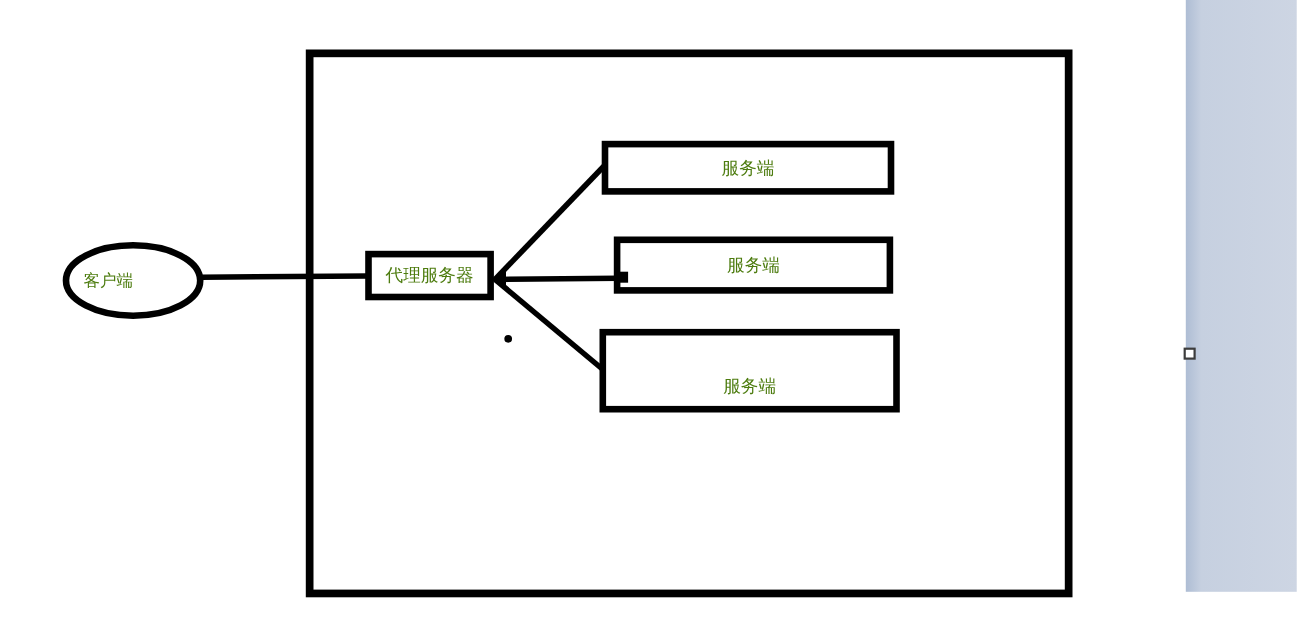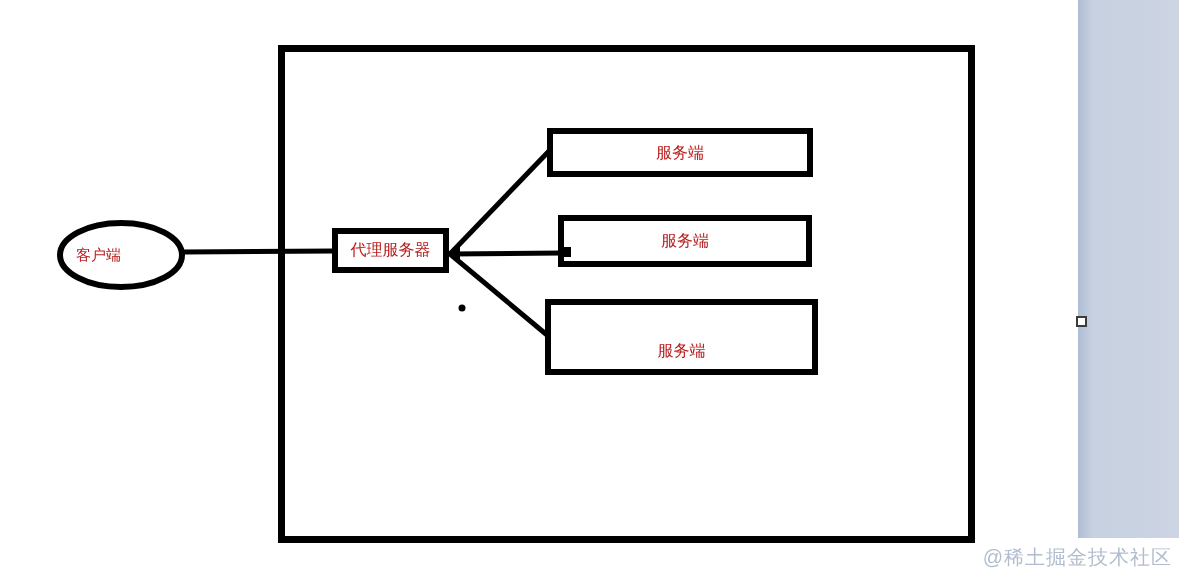--- a/index.html
+++ b/index.html
@@ -25,21 +25,21 @@
   }
   .diagram-svg {
     position: absolute;
     left: 0;
     top: 0;
     width: 1179px;
     height: 576px;
   }
   .label {
     position: absolute;
-    color: #b91c1c;
+    color: #4d7c0f;
     white-space: nowrap;
   }
   .label-center {
     display: flex;
     align-items: center;
     justify-content: center;
     text-align: center;
   }
   .client-label {
     left: 76px;
@@ -121,15 +121,14 @@
   <div class="label client-label">客户端</div>
 
   <div class="label label-center proxy-label">代理服务器</div>
 
   <div class="label label-center server1-label">服务端</div>
 
   <div class="label label-center server2-label">服务端</div>
 
   <div class="label label-center server3-label">服务端</div>
 
-  <div class="watermark">@稀土掘金技术社区</div>
 
 </div>
 
 </body></html>

